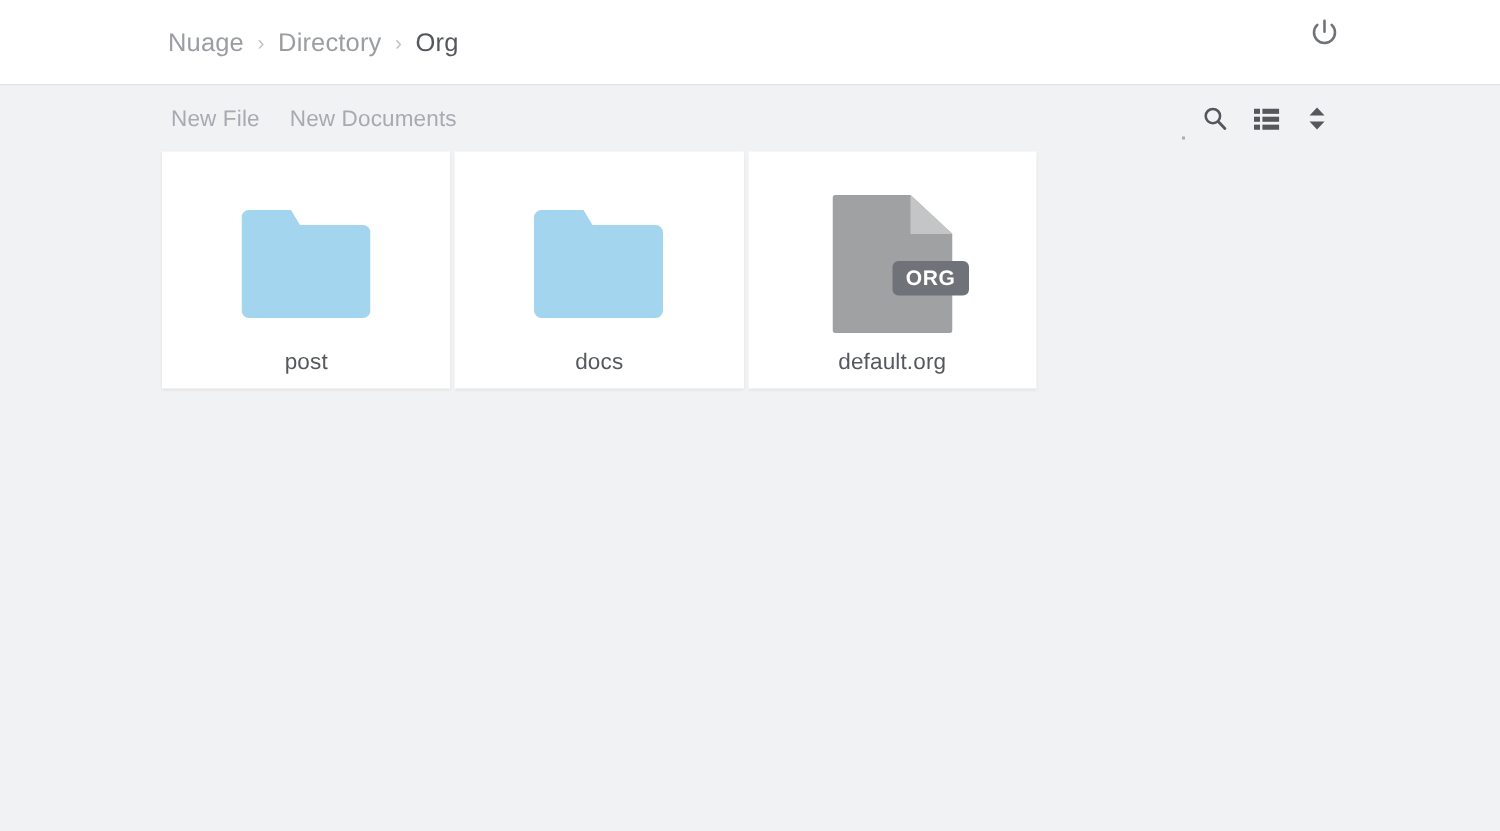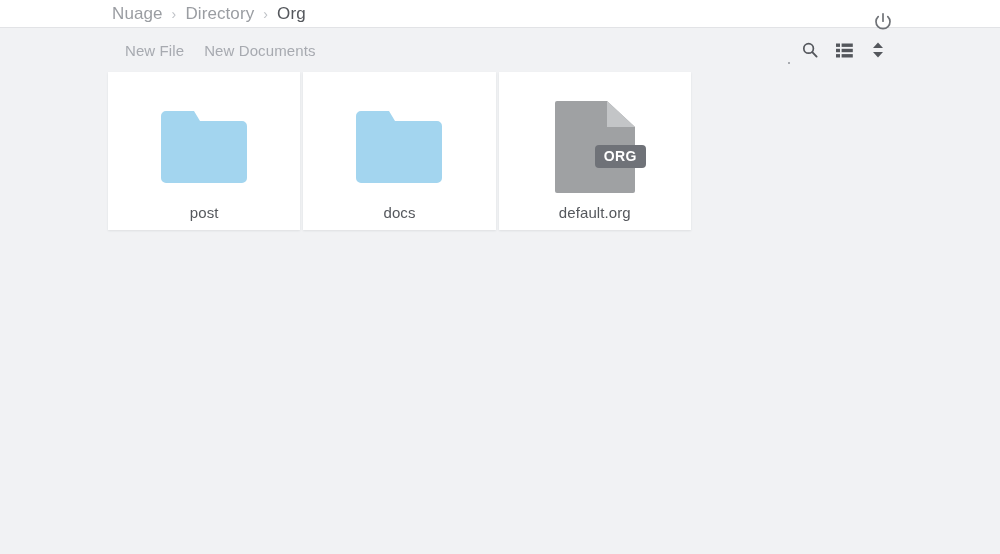--- a/index.html
+++ b/index.html
@@ -11,21 +11,21 @@
     height: 554px;
     background: #f1f2f4;
     font-family: "Liberation Sans", sans-serif;
     overflow: hidden;
     -webkit-font-smoothing: antialiased;
   }
 
   
   .header {
     position: relative;
-    height: 28px;
+    height: 57px;
     background: #ffffff;
     border-bottom: 1px solid #e2e3e6;
     box-sizing: border-box;
     display: flex;
     align-items: center;
   }
   .breadcrumb {
     display: flex;
     align-items: center;
     margin-left: 112px;
@@ -57,21 +57,20 @@
     justify-content: center;
   }
   .power-btn svg { display: block; }
 
   
   .toolbar {
     position: relative;
     height: 44px;
     display: flex;
     align-items: center;
-    margin-left: 11px;
   }
   .toolbar-left {
     margin-left: 114px;
     display: flex;
     align-items: center;
     gap: 20px;
   }
   .tool-link {
     font-size: 15px;
     color: #a7aab0;

